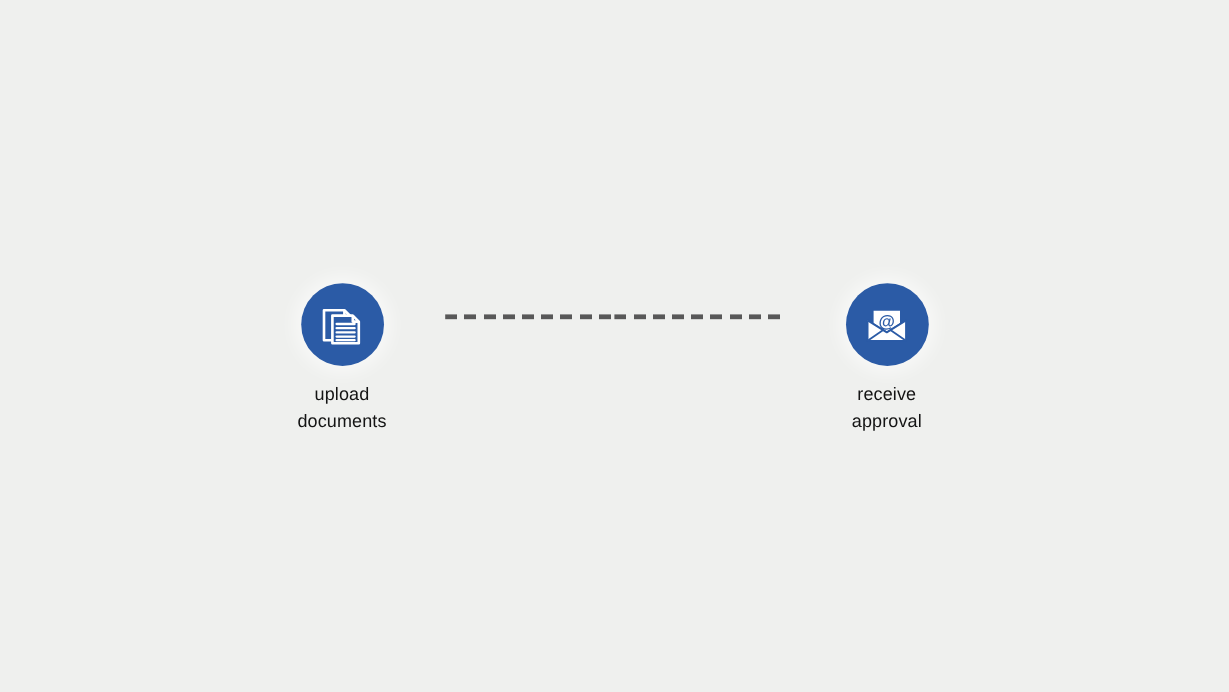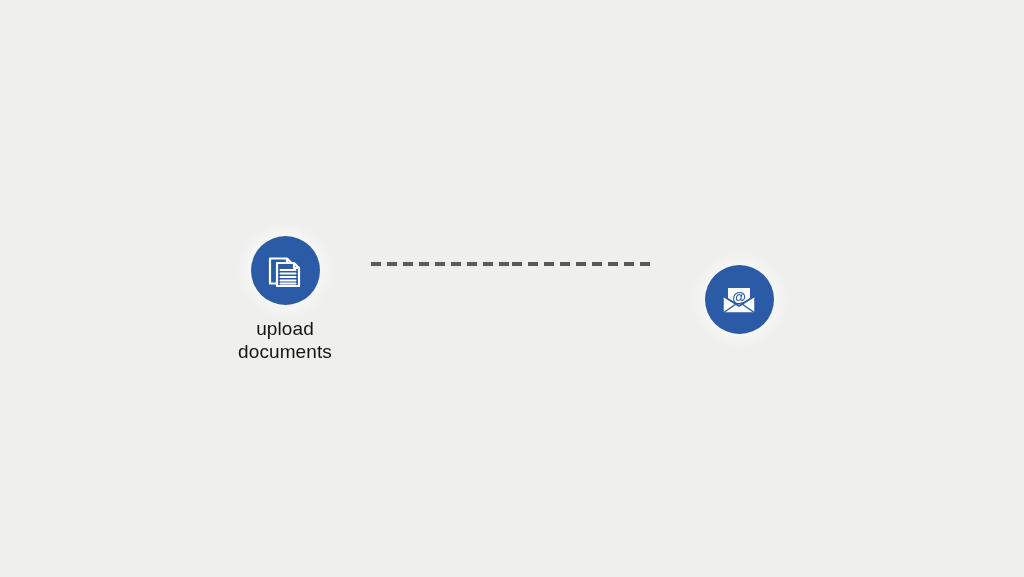--- a/index.html
+++ b/index.html
@@ -55,21 +55,21 @@
   }
 
   .badge svg {
     display: block;
   }
 
   .step-label {
     margin-top: 12px;
     text-align: center;
     color: #141414;
-    font-size: 19px;
+    font-size: 15px;
     line-height: 23px;
     letter-spacing: 0.1px;
     white-space: pre-line;
     font-family: "Liberation Sans", sans-serif;
   }
 
   
   .connector {
     position: relative;
     width: 141px;
@@ -141,16 +141,18 @@
 
             <path d="M5 16 l16 10 l16 -10 v17 h-32 z" fill="#ffffff" stroke="#2b5ba6" stroke-width="1.6" stroke-linejoin="round"></path>
 
             <path d="M5 16 l16 10 l16 -10 l0 17 l-32 0 z" fill="#ffffff"></path>
             <path d="M5 33 l13 -9 M37 33 l-13 -9" fill="none" stroke="#2b5ba6" stroke-width="1.5"></path>
             <path d="M5 16 l16 10 l16 -10" fill="none" stroke="#2b5ba6" stroke-width="1.5" stroke-linejoin="round"></path>
             <path d="M5 16 v17 h32 v-17" fill="none" stroke="#2b5ba6" stroke-width="1.5" stroke-linejoin="round"></path>
           </svg>
         </span>
       </div>
+      <div class="step-label">receive
+approval</div>
     </div>
 
   </div>
 </div>
 
 </body></html>

